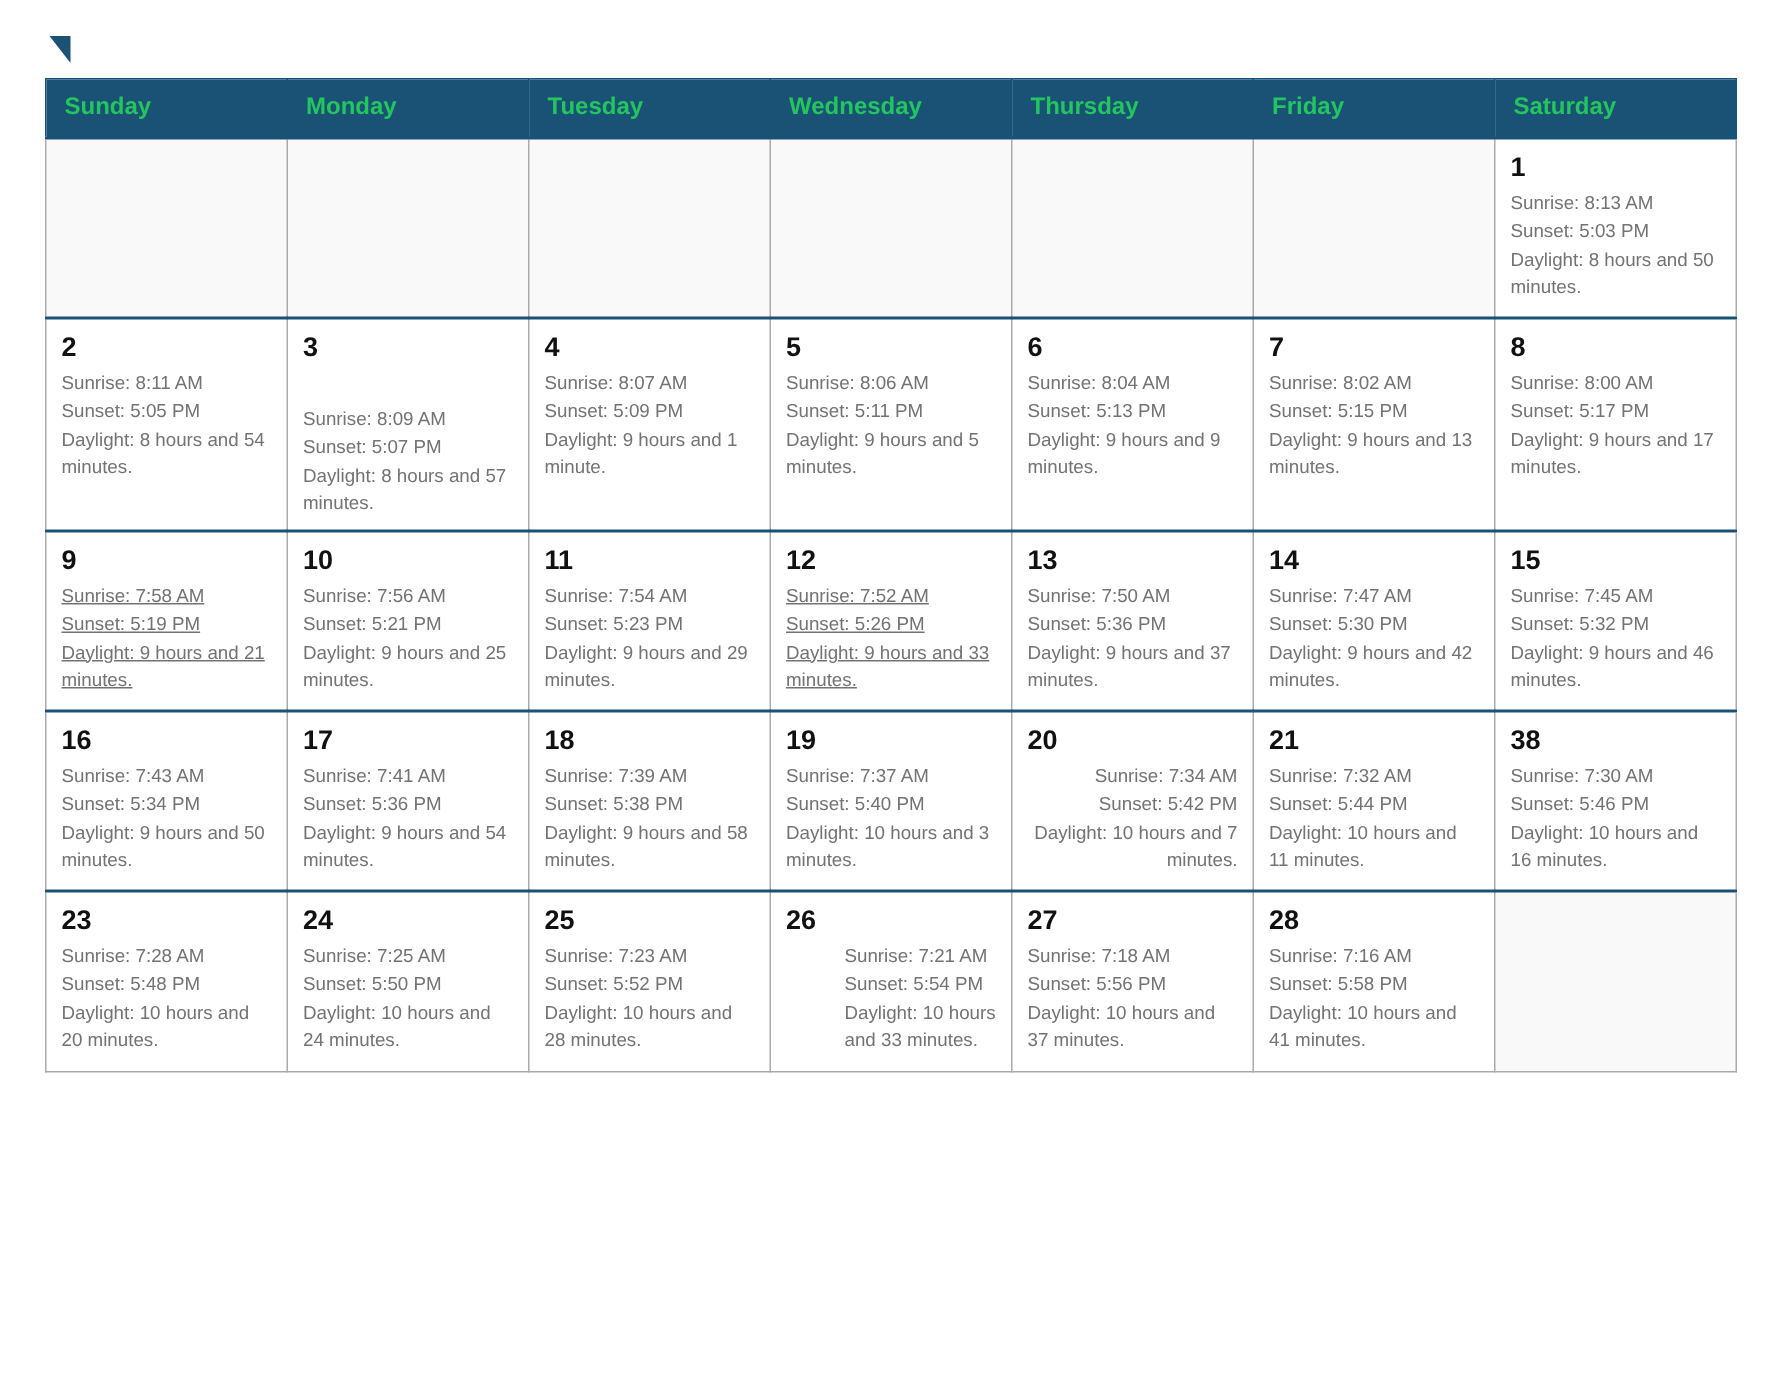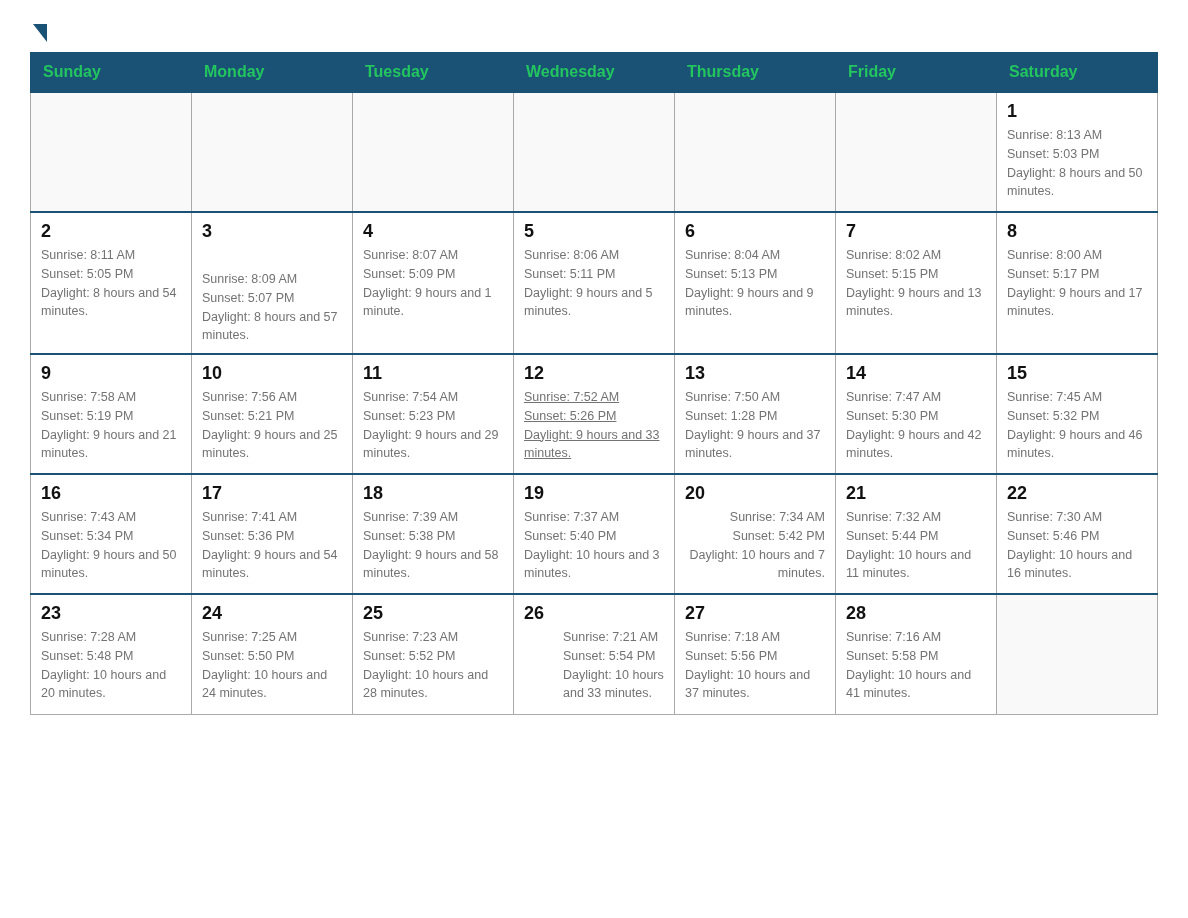--- a/index.html
+++ b/index.html
@@ -187,21 +187,21 @@
         <td>
           <span class="day-num">8</span>
           <div class="day-info" style="white-space: pre-line;">Sunrise: 8:00 AM
 Sunset: 5:17 PM
 Daylight: 9 hours and 17 minutes.</div>
         </td>
       </tr>
       <tr>
         <td>
           <span class="day-num">9</span>
-          <div class="day-info" style="white-space: pre-line;">Sunrise: 7:58 AM
+          <div class="day-info" style="white-space: pre-line; text-decoration: underline;">Sunrise: 7:58 AM
 Sunset: 5:19 PM
 Daylight: 9 hours and 21 minutes.</div>
         </td>
         <td>
           <span class="day-num">10</span>
           <div class="day-info" style="white-space: pre-line;">Sunrise: 7:56 AM
 Sunset: 5:21 PM
 Daylight: 9 hours and 25 minutes.</div>
         </td>
         <td>
@@ -212,21 +212,21 @@
         </td>
         <td>
           <span class="day-num">12</span>
           <div class="day-info" style="white-space: pre-line; text-decoration: underline;">Sunrise: 7:52 AM
 Sunset: 5:26 PM
 Daylight: 9 hours and 33 minutes.</div>
         </td>
         <td>
           <span class="day-num">13</span>
           <div class="day-info" style="white-space: pre-line;">Sunrise: 7:50 AM
-Sunset: 1:28 PM
+Sunset: 5:36 PM
 Daylight: 9 hours and 37 minutes.</div>
         </td>
         <td>
           <span class="day-num">14</span>
           <div class="day-info" style="white-space: pre-line;">Sunrise: 7:47 AM
 Sunset: 5:30 PM
 Daylight: 9 hours and 42 minutes.</div>
         </td>
         <td>
           <span class="day-num">15</span>
@@ -266,21 +266,21 @@
 Sunset: 5:42 PM
 Daylight: 10 hours and 7 minutes.</div>
         </td>
         <td>
           <span class="day-num">21</span>
           <div class="day-info" style="white-space: pre-line;">Sunrise: 7:32 AM
 Sunset: 5:44 PM
 Daylight: 10 hours and 11 minutes.</div>
         </td>
         <td>
-          <span class="day-num">22</span>
+          <span class="day-num">38</span>
           <div class="day-info" style="white-space: pre-line;">Sunrise: 7:30 AM
 Sunset: 5:46 PM
 Daylight: 10 hours and 16 minutes.</div>
         </td>
       </tr>
       <tr>
         <td>
           <span class="day-num">23</span>
           <div class="day-info" style="white-space: pre-line;">Sunrise: 7:28 AM
 Sunset: 5:48 PM

